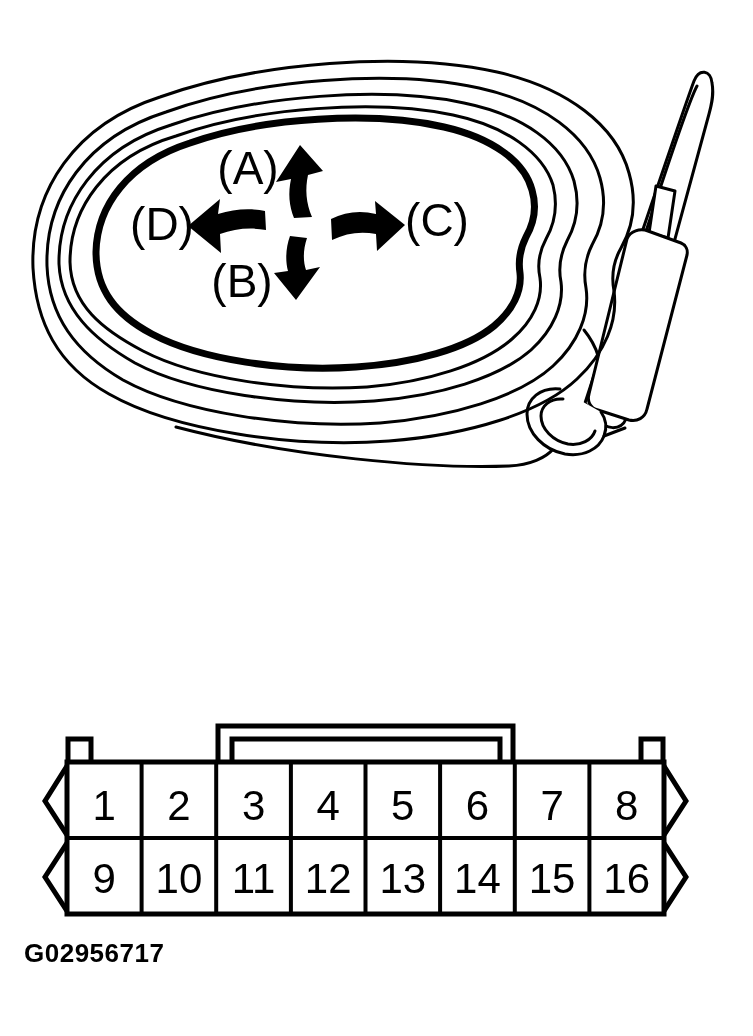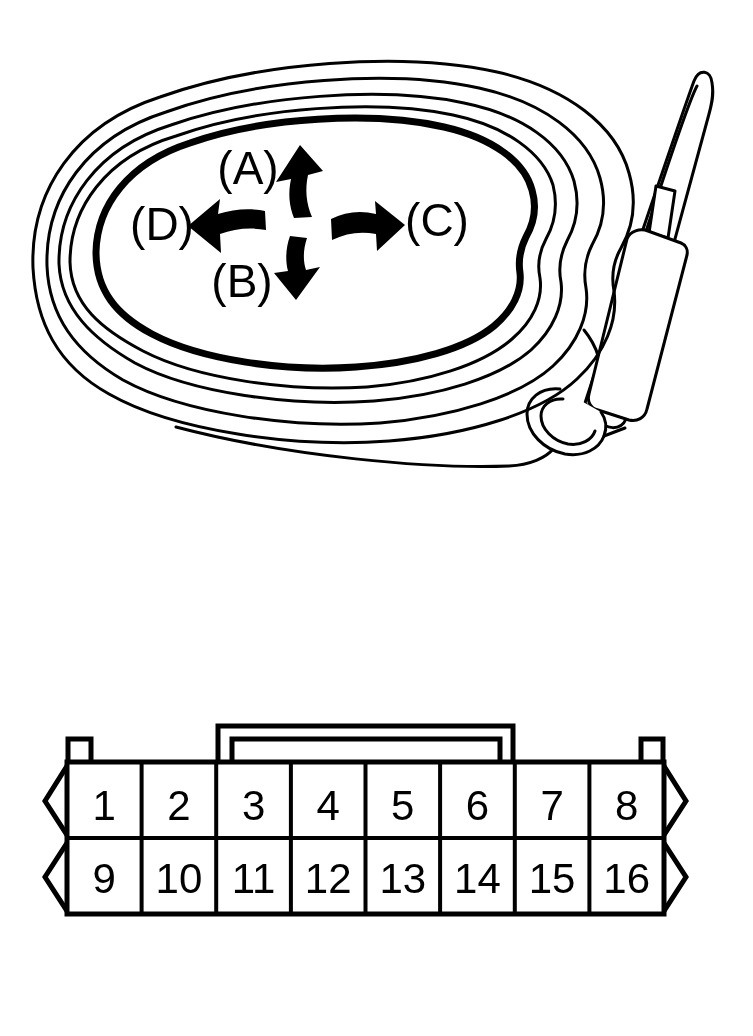--- a/index.html
+++ b/index.html
@@ -119,13 +119,14 @@
     <text class="pin-num" text-anchor="middle" x="104.3" y="893">9</text>
     <text class="pin-num" text-anchor="middle" x="178.9" y="893">10</text>
     <text class="pin-num" text-anchor="middle" x="253.6" y="893">11</text>
     <text class="pin-num" text-anchor="middle" x="328.2" y="893">12</text>
     <text class="pin-num" text-anchor="middle" x="402.8" y="893">13</text>
     <text class="pin-num" text-anchor="middle" x="477.4" y="893">14</text>
     <text class="pin-num" text-anchor="middle" x="552.1" y="893">15</text>
     <text class="pin-num" text-anchor="middle" x="626.7" y="893">16</text>
   </svg>
 
+  <div class="figure-id">G02956717</div>
 </div>
 
 </body></html>

